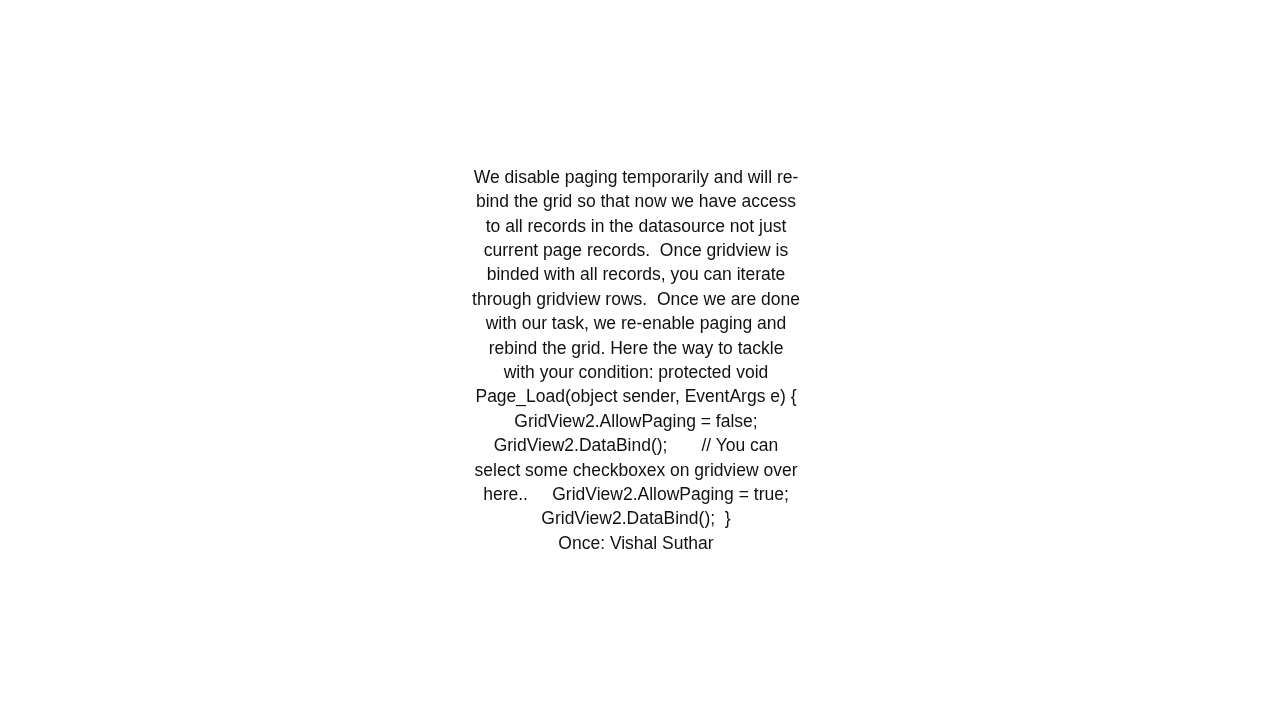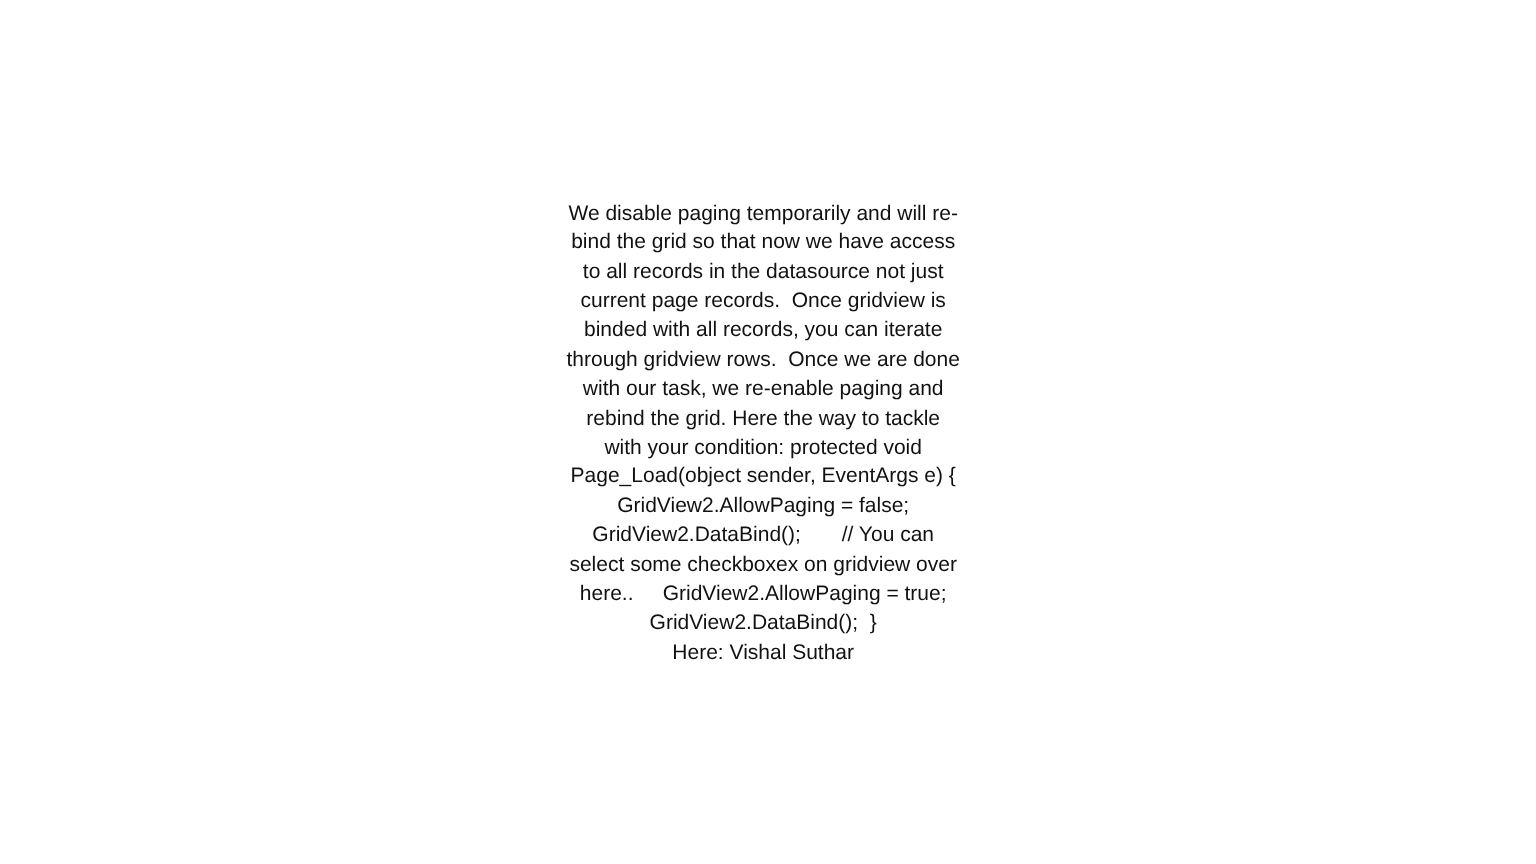--- a/index.html
+++ b/index.html
@@ -46,16 +46,16 @@
     white-space: pre-wrap;
   }
 </style>
 </head>
 <body>
 
 <div class="page">
   <div class="content-wrap">
     <div class="answer-block">
       <span class="answer-body">We disable paging temporarily and will re-bind the grid so that now we have access to all records in the datasource not just current page records.  Once gridview is binded with all records, you can iterate through gridview rows.  Once we are done with our task, we re-enable paging and rebind the grid. Here the way to tackle with your condition: protected void Page_Load(object sender, EventArgs e) {     GridView2.AllowPaging = false;     GridView2.DataBind();       // You can select some checkboxex on gridview over here..     GridView2.AllowPaging = true;     GridView2.DataBind();  }</span>
-      <span class="answer-user">Here: Vishal Suthar</span>
+      <span class="answer-user">Once: Vishal Suthar</span>
     </div>
   </div>
 </div>
 
 </body></html>

